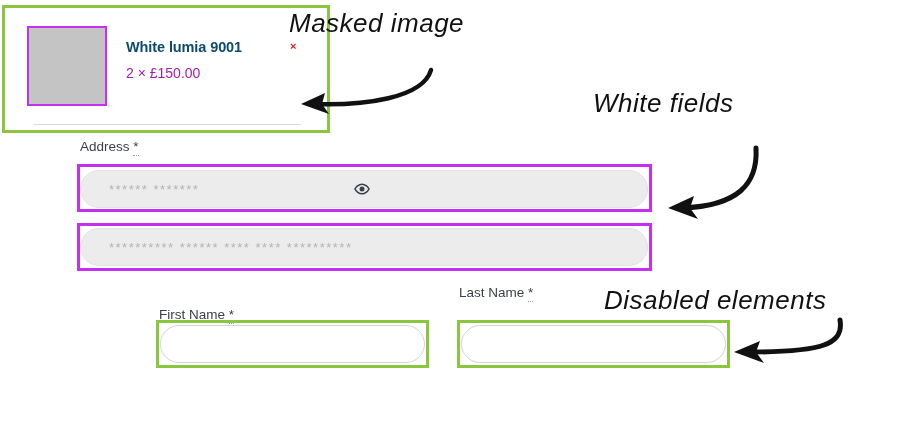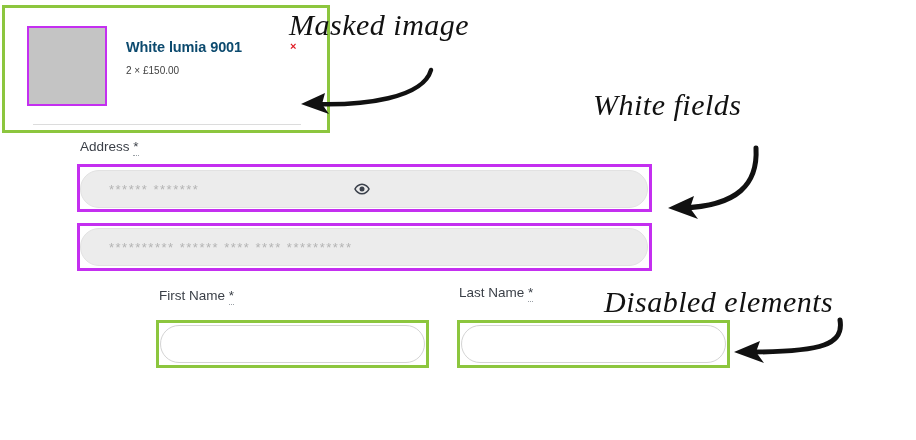--- a/index.html
+++ b/index.html
@@ -60,22 +60,22 @@
     font-size: 14.5px;
     font-weight: bold;
     color: #0c4a6e;
     letter-spacing: -0.1px;
     white-space: nowrap;
   }
   #product-qty-price {
     position: absolute;
     left: 126px;
     top: 65px;
-    font-size: 10px;
-    color: #404040;
+    font-size: 14px;
+    color: #a21caf;
     white-space: nowrap;
   }
   #remove-item {
     position: absolute;
     left: 290px;
     top: 41px;
     font-size: 11px;
     font-weight: bold;
     color: #e01b24;
     line-height: 1;
@@ -140,29 +140,29 @@
     height: 16px;
     cursor: pointer;
   }
 
   #first-name-field { left: 160px; top: 325px; width: 265px; height: 38px; }
   #first-name-outline { left: 156px; top: 320px; width: 273px; height: 48px; }
   #last-name-field { left: 461px; top: 325px; width: 265px; height: 38px; }
   #last-name-outline { left: 457px; top: 320px; width: 273px; height: 48px; }
 
   #address-label { left: 80px; top: 139px; }
-  #first-name-label { left: 159px; top: 288px; }
+  #first-name-label { left: 159px; top: 307px; }
   #last-name-label { left: 459px; top: 285px; }
 
   
   .annotation {
     position: absolute;
-    font-family: Liberation Serif, serif;
+    font-family: Liberation Sans, sans-serif;
     font-style: italic;
-    font-size: 30px;
+    font-size: 26px;
     color: #111111;
     white-space: nowrap;
     letter-spacing: 0.5px;
   }
   #ann-masked-image { left: 289px; top: 8px; }
   #ann-masked-fields { left: 593px; top: 88px; }
   #ann-disabled-elements { left: 604px; top: 285px; }
 
   .arrow-svg {
     position: absolute;

